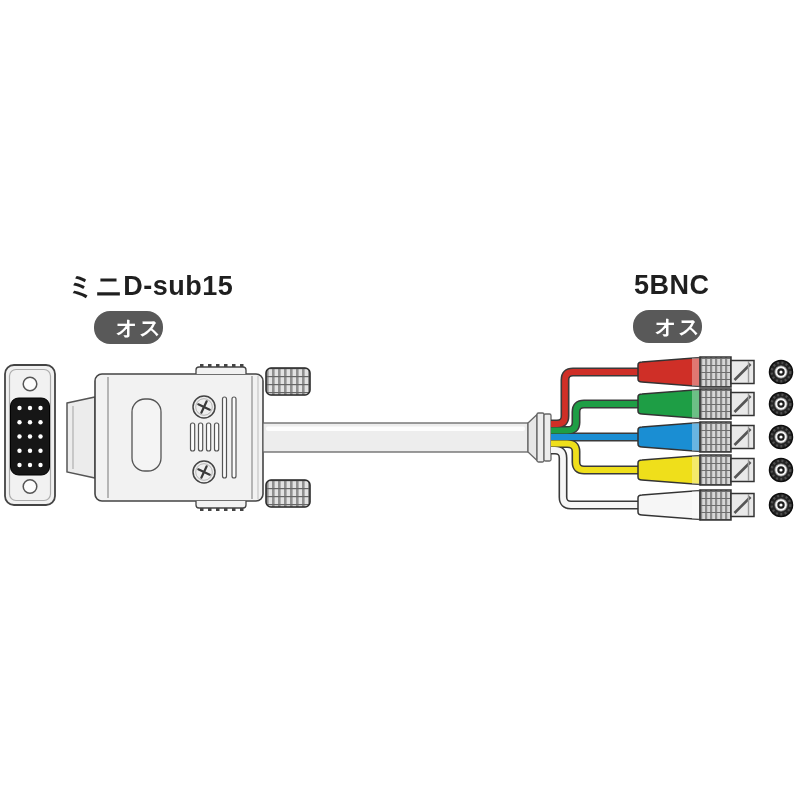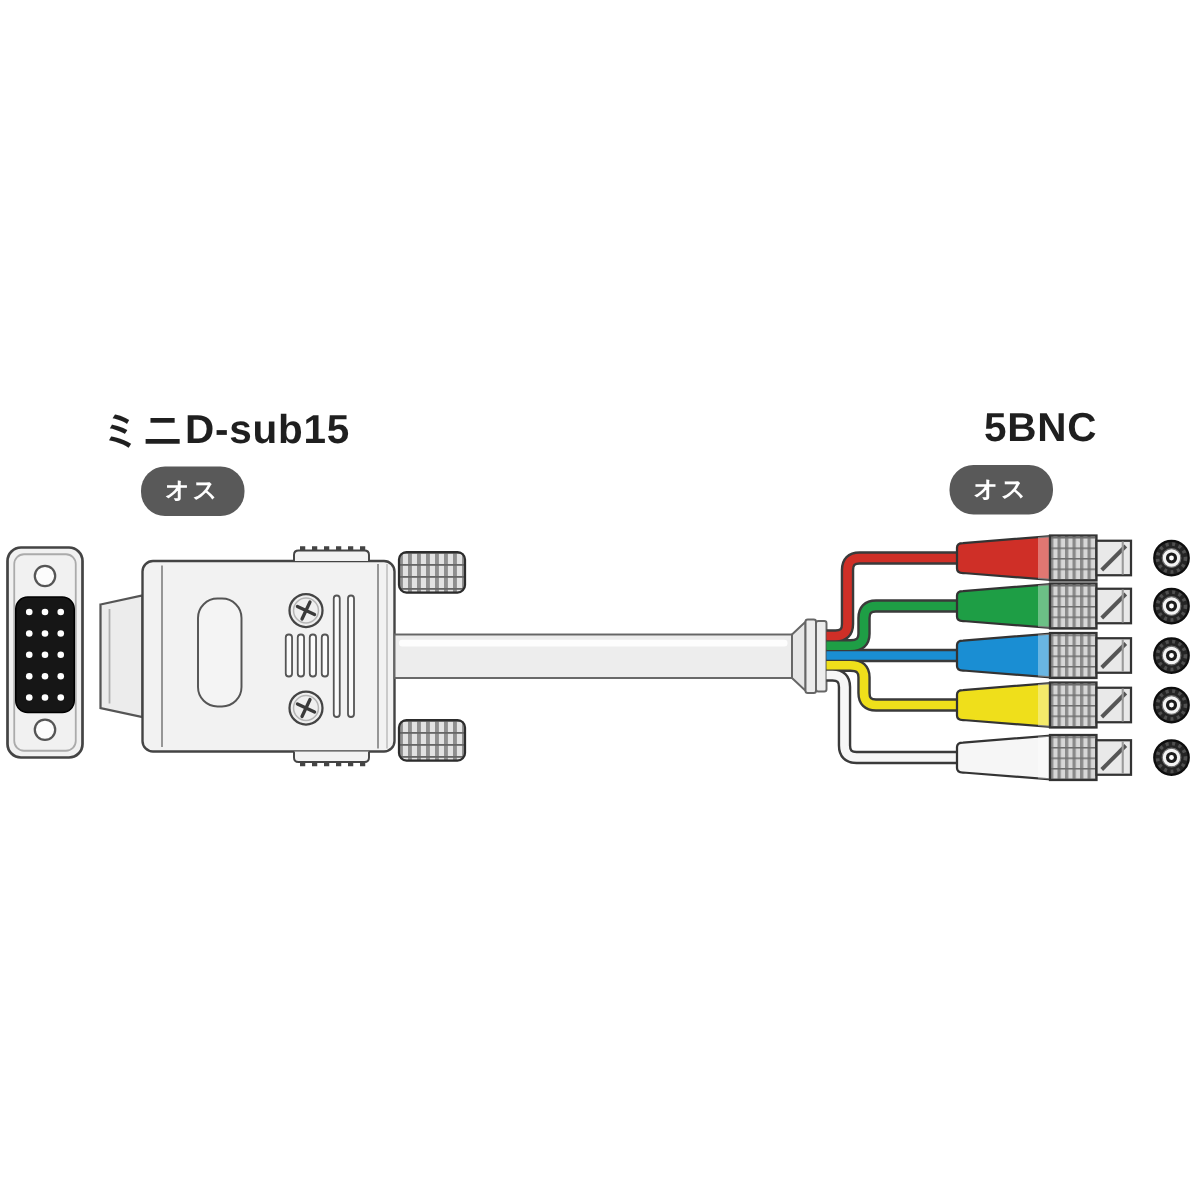--- a/index.html
+++ b/index.html
@@ -1,25 +1,25 @@
 <!DOCTYPE html>
 <html><head>
 <meta charset="utf-8">
 <style>
   html,body{margin:0;padding:0;background:#ffffff;}
   #stage{position:relative;width:800px;height:800px;background:#ffffff;overflow:hidden;
          font-family:"Liberation Sans","DejaVu Sans",sans-serif;}
   #diagram{position:absolute;left:0;top:0;}
   .label{position:absolute;font-weight:bold;font-size:27px;color:#1f1f1f;letter-spacing:0.5px;white-space:nowrap;}
   .badge{position:absolute;width:69px;height:33px;background:#595959;border-radius:16px;
-         color:#ffffff;font-size:16px;font-weight:bold;display:flex;align-items:center;
-         justify-content:center;letter-spacing:2px;}
+         color:#ffffff;font-size:21px;font-weight:bold;display:flex;align-items:center;
+         justify-content:flex-end;letter-spacing:2px;}
   #label-left{left:67px;top:268px;}
   #badge-left{left:94px;top:311px;}
-  #label-right{left:656px;top:270px;}
+  #label-right{left:634px;top:270px;}
   #badge-right{left:633px;top:310px;}
 </style>
 </head>
 <body>
 
 <div id="stage">
 
   <svg id="diagram" width="800" height="800" viewBox="0 0 800 800">
     <defs>
       <pattern id="knurl" width="5" height="7" patternUnits="userSpaceOnUse">

